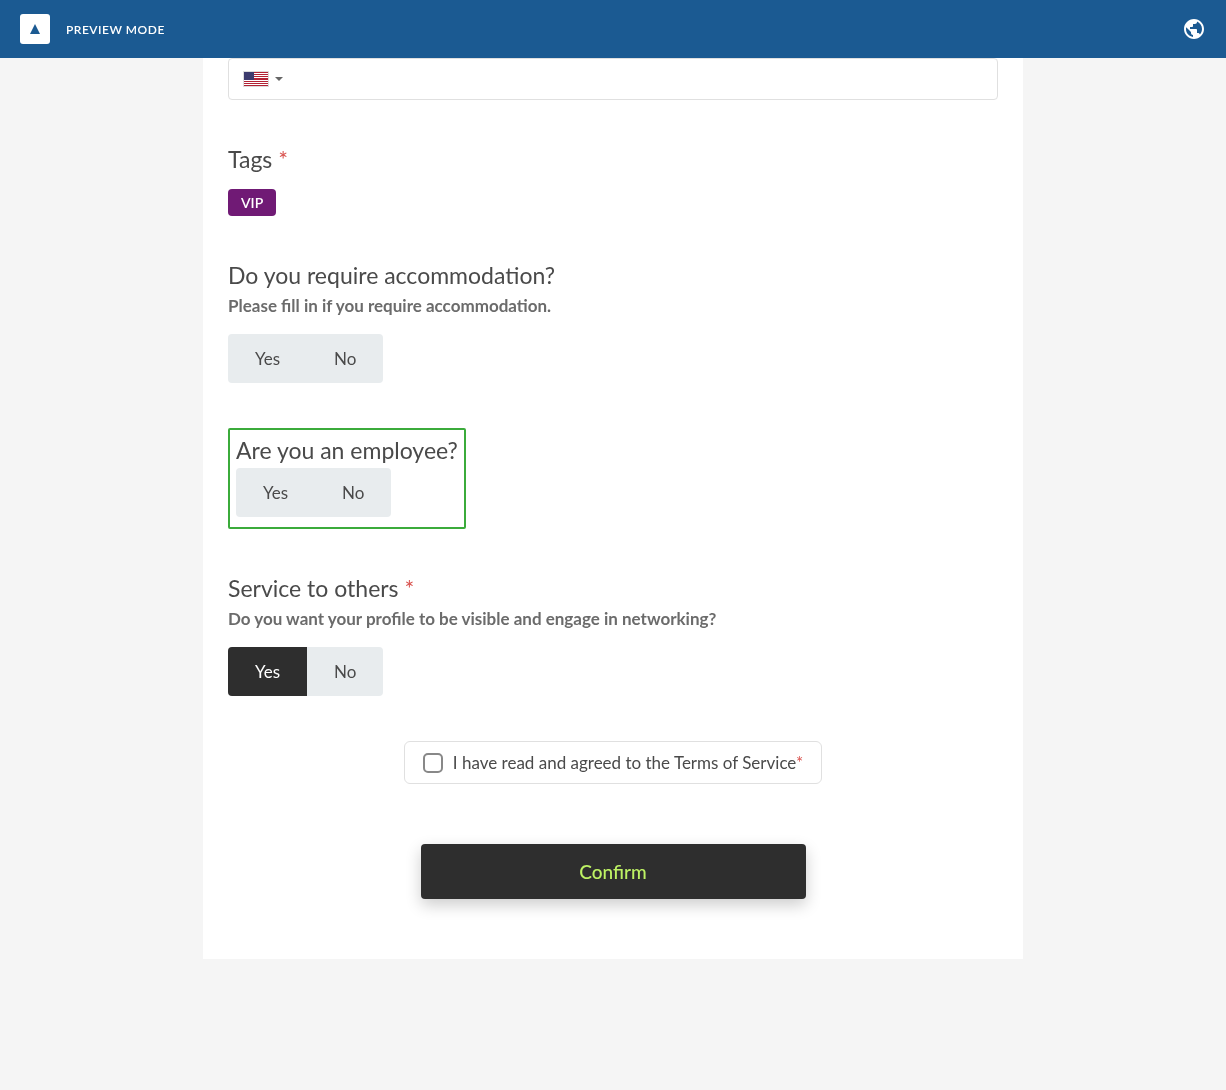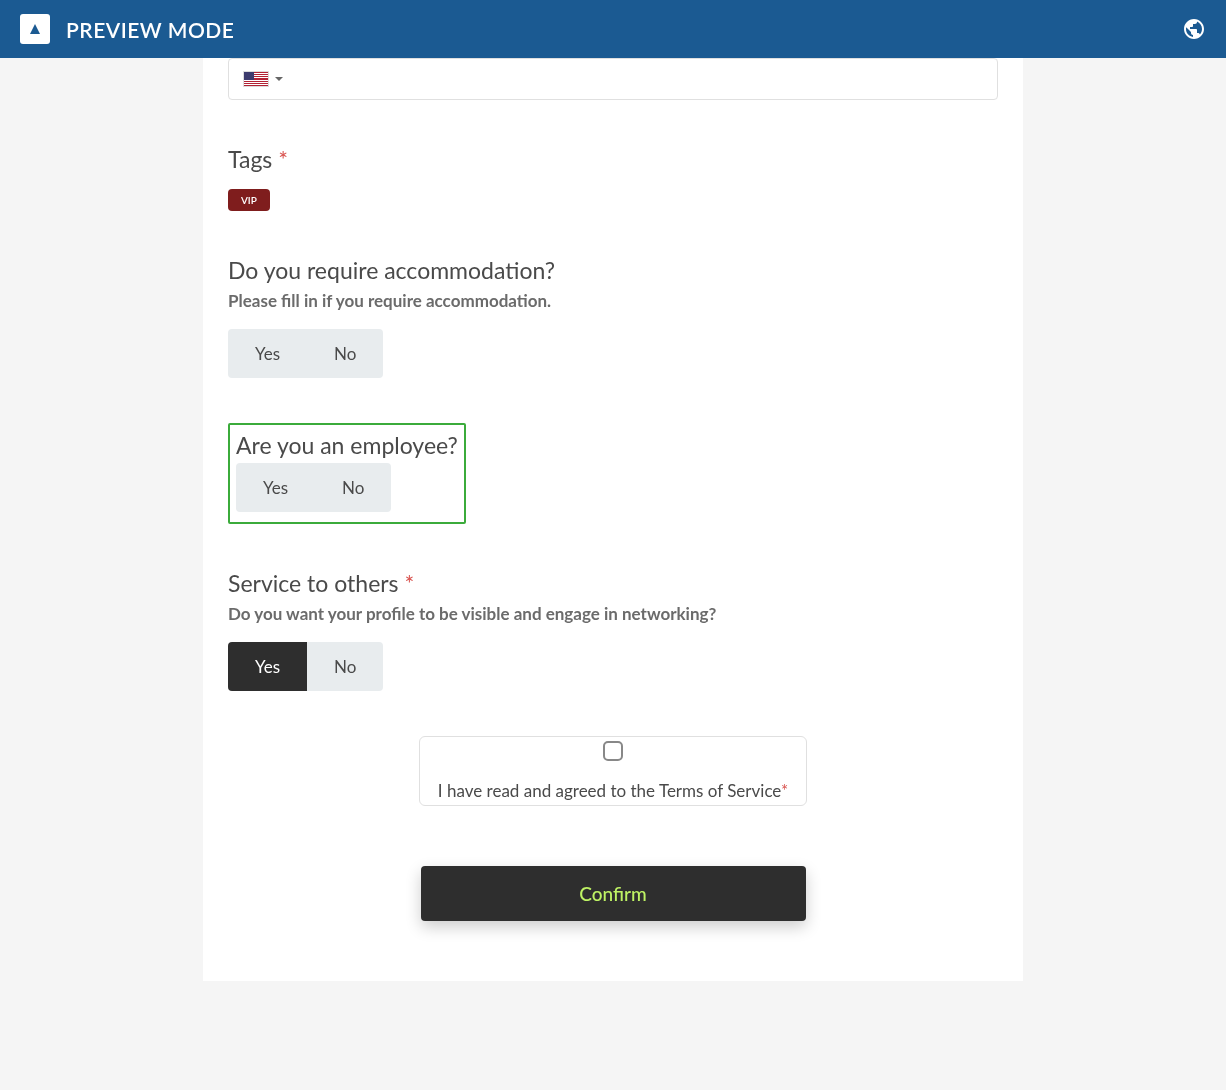--- a/index.html
+++ b/index.html
@@ -31,21 +31,21 @@
       background: #ffffff;
       border-radius: 3px;
       display: flex;
       align-items: center;
       justify-content: center;
       font-size: 14px;
       color: #1b5a92;
     }
     .preview-mode {
       color: #ffffff;
-      font-size: 21px;
+      font-size: 12px;
       font-weight: 600;
       letter-spacing: 0.5px;
     }
     .globe-icon {
       color: #ffffff;
       font-size: 22px;
     }
     .page-wrap {
       display: flex;
       justify-content: center;
@@ -111,25 +111,25 @@
       font-size: 17px;
       color: #6b6b6b;
       margin-bottom: 18px;
       font-weight: 700;
     }
     .required-star {
       color: #d9534f;
     }
     .tag-chip {
       display: inline-block;
-      background: #7f1d1d;
+      background: #701a75;
       color: #ffffff;
       padding: 5px 13px;
       border-radius: 4px;
-      font-size: 10px;
+      font-size: 14px;
       font-weight: 600;
       margin-top: 10px;
     }
     .yes-no-group {
       display: inline-flex;
       border-radius: 4px;
       overflow: hidden;
     }
     .yes-no-btn {
       background: #e8ecee;
@@ -157,25 +157,24 @@
     }
     .terms-wrap {
       display: flex;
       justify-content: center;
       margin-top: 35px;
       margin-bottom: 60px;
     }
     .terms-box {
       border: 1px solid #e0e0e0;
       border-radius: 6px;
-      padding: 4px 18px;
-      display: flex;
-      align-items: center;
-      gap: 19px;
-      flex-direction: column;
+      padding: 10px 18px;
+      display: flex;
+      align-items: center;
+      gap: 10px;
     }
     .terms-check {
       width: 20px;
       height: 20px;
       border: 2px solid #888;
       border-radius: 5px;
       background: #fff;
       cursor: pointer;
     }
     .terms-text {

